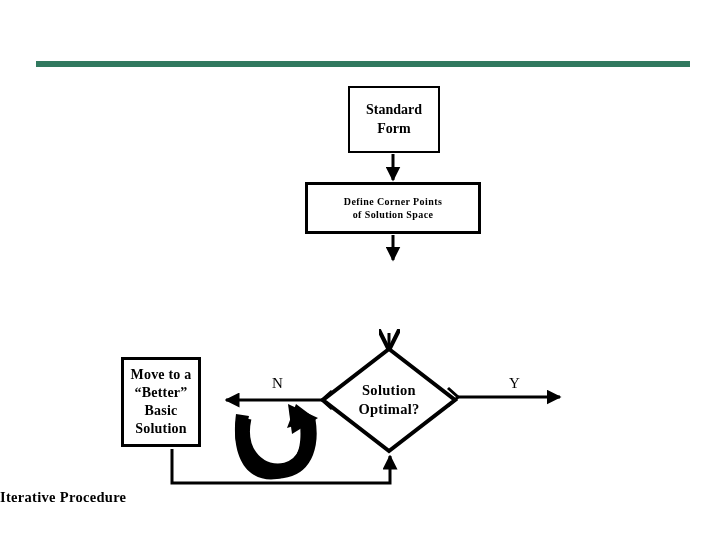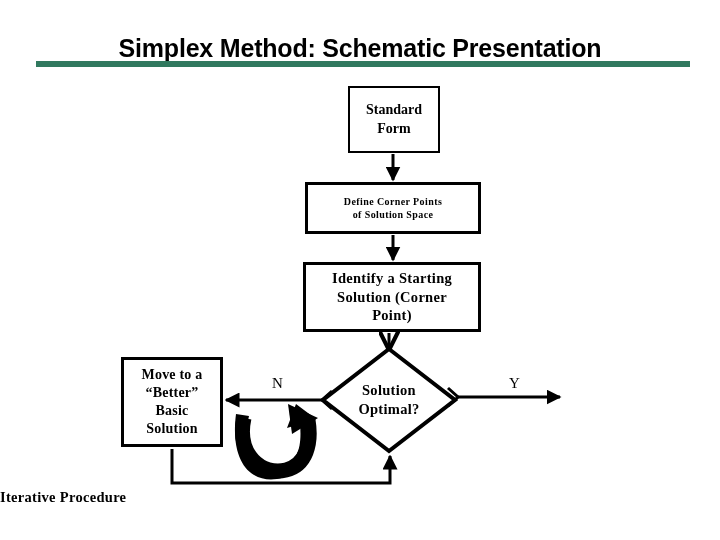--- a/index.html
+++ b/index.html
@@ -65,21 +65,21 @@
     font-size: 10px;
     letter-spacing: 0.4px;
   }
   #node-identify-start {
     left: 303px; top: 262px; width: 178px; height: 70px;
     border-width: 3px;
     font-size: 14.5px;
     letter-spacing: 0.3px;
   }
   #node-move-better {
-    left: 121px; top: 357px; width: 102px; height: 90px;
+    left: 121px; top: 357px; width: 80px; height: 90px;
     border-width: 3px;
     font-size: 14px;
     letter-spacing: 0.2px;
   }
   #node-stop {
     left: 562px; top: 380px; width: 79px; height: 37px;
     border-width: 3px;
     border-radius: 9px;
     font-size: 14.5px;
     letter-spacing: 0.3px;
@@ -131,21 +131,20 @@
     font-weight: bold;
     font-size: 14.5px;
     letter-spacing: 0.3px;
   }
 </style>
 </head>
 <body>
 
 <div id="page">
 
-  <div id="title">Simplex Method: Schematic Presentation</div>
   <div id="title-rule"></div>
 
   <svg id="connectors" viewBox="0 0 720 540" xmlns="http://www.w3.org/2000/svg">
     <defs>
       <marker id="arrow" viewBox="0 0 10 10" refX="9" refY="5" markerWidth="5" markerHeight="5" orient="auto-start-reverse">
         <path d="M 0 0 L 10 5 L 0 10 z" fill="#000000"></path>
       </marker>
       <marker id="arrow-open" viewBox="0 0 10 10" refX="9" refY="5" markerWidth="7" markerHeight="7" orient="auto-start-reverse">
         <path d="M 0 0 L 10 5 L 0 10" fill="none" stroke="#000000" stroke-width="2"></path>
       </marker>
@@ -183,23 +182,20 @@
       <path d="M 292 434 L 288 404 L 318 418 Z" fill="#000000"></path>
     </g>
   </svg>
 
   <div class="node" id="node-standard-form">Standard
 Form</div>
 
   <div class="node" id="node-define-corner">Define Corner Points
 of Solution Space</div>
 
-  <div class="node" id="node-identify-start">Identify a Starting
-Solution (Corner
-Point)</div>
 
   <div class="node" id="node-move-better">Move to a
 “Better”
 Basic
 Solution</div>
 
   <div id="node-decision">
     <svg width="138" height="108" viewBox="0 0 138 108" xmlns="http://www.w3.org/2000/svg">
       <polygon points="69,3 135,54 69,105 3,54" fill="#ffffff" stroke="#000000" stroke-width="4"></polygon>
     </svg>

